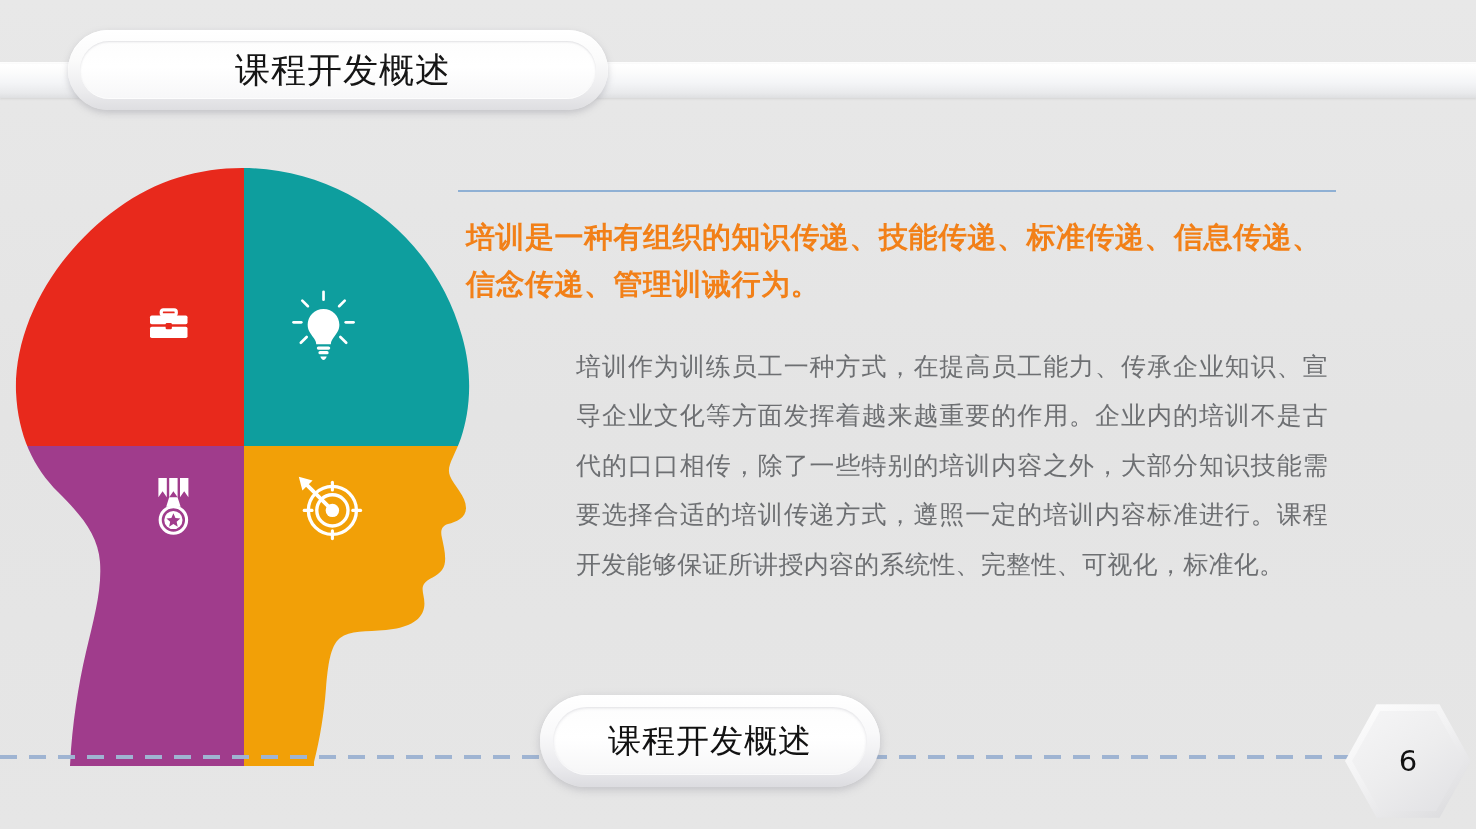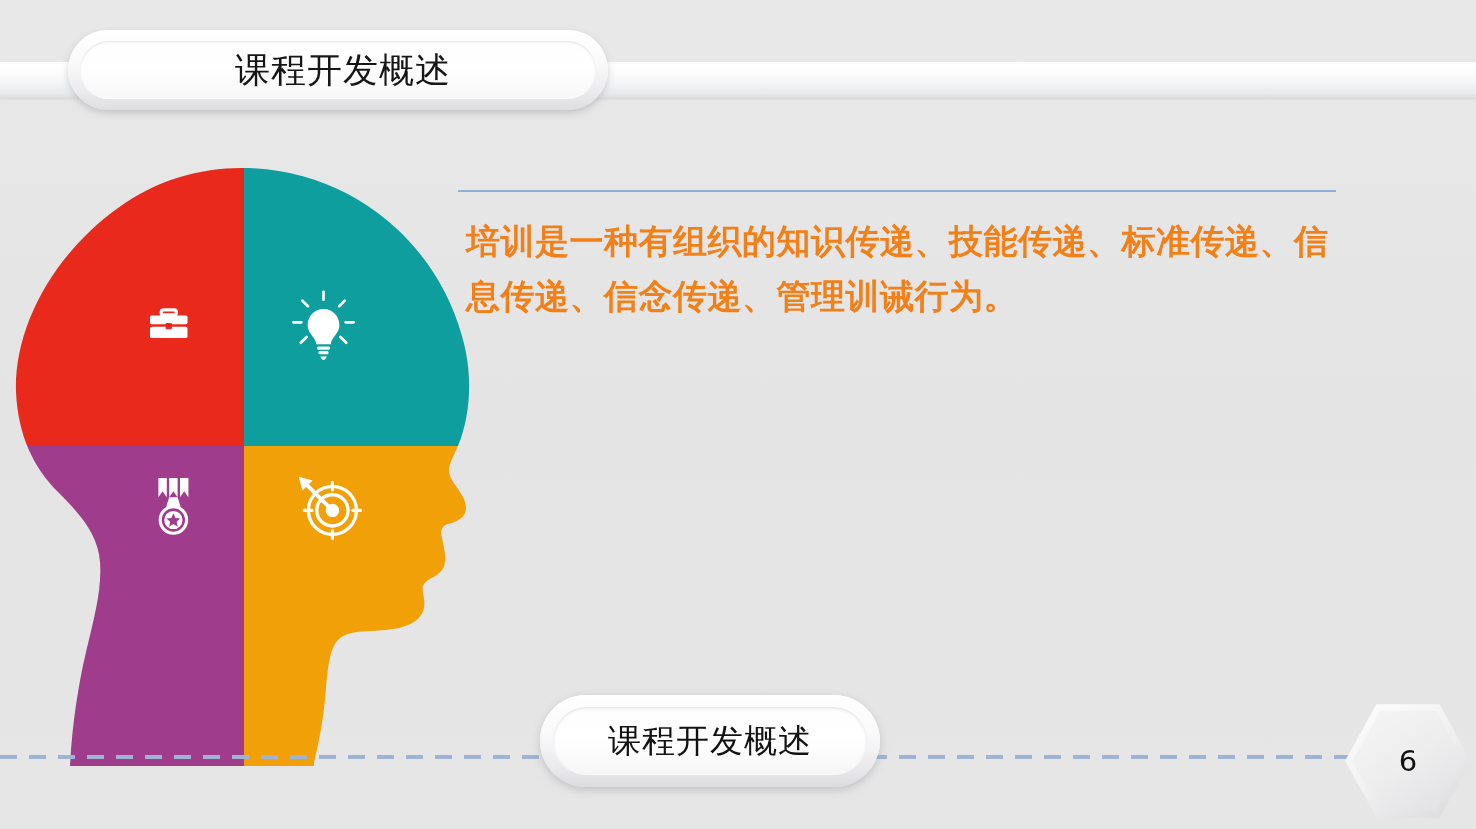--- a/index.html
+++ b/index.html
@@ -97,21 +97,21 @@
     top: 190px;
     width: 880px;
   }
   .content-rule {
     width: 878px;
     height: 2px;
     background: #8fb0d4;
     margin-bottom: 22px;
   }
   .headline {
-    font-size: 34px;
+    font-size: 29px;
     font-weight: bold;
     color: #f28018;
     line-height: 1.62;
     letter-spacing: 0.5px;
     font-family: "DejaVu Sans", "Liberation Sans", sans-serif;
     margin: 0 0 34px 8px;
     width: 872px;
   }
   .body-copy {
     font-size: 25px;
@@ -301,20 +301,21 @@
         </g>
         <line x1="22" y1="22" x2="-2" y2="-2" stroke="#ffffff" stroke-width="3.2" stroke-linecap="round"></line>
         <path d="M -6 -6 L 5.5 -3 L -3 5.5 Z" fill="#ffffff"></path>
       </g>
     </svg>
   </div>
 
   <div class="content">
     <div class="content-rule"></div>
     <div class="headline">培训是一种有组织的知识传递、技能传递、标准传递、信息传递、信念传递、管理训诫行为。</div>
+    <div class="body-copy">培训作为训练员工一种方式，在提高员工能力、传承企业知识、宣导企业文化等方面发挥着越来越重要的作用。企业内的培训不是古代的口口相传，除了一些特别的培训内容之外，大部分知识技能需要选择合适的培训传递方式，遵照一定的培训内容标准进行。课程开发能够保证所讲授内容的系统性、完整性、可视化，标准化。</div>
   </div>
 
   <div class="dashed-rule"></div>
 
   <div class="footer-pill-outer">
     <div class="footer-pill-inner"></div>
     <div class="footer-text">课程开发概述</div>
   </div>
 
   <div class="page-hex">

